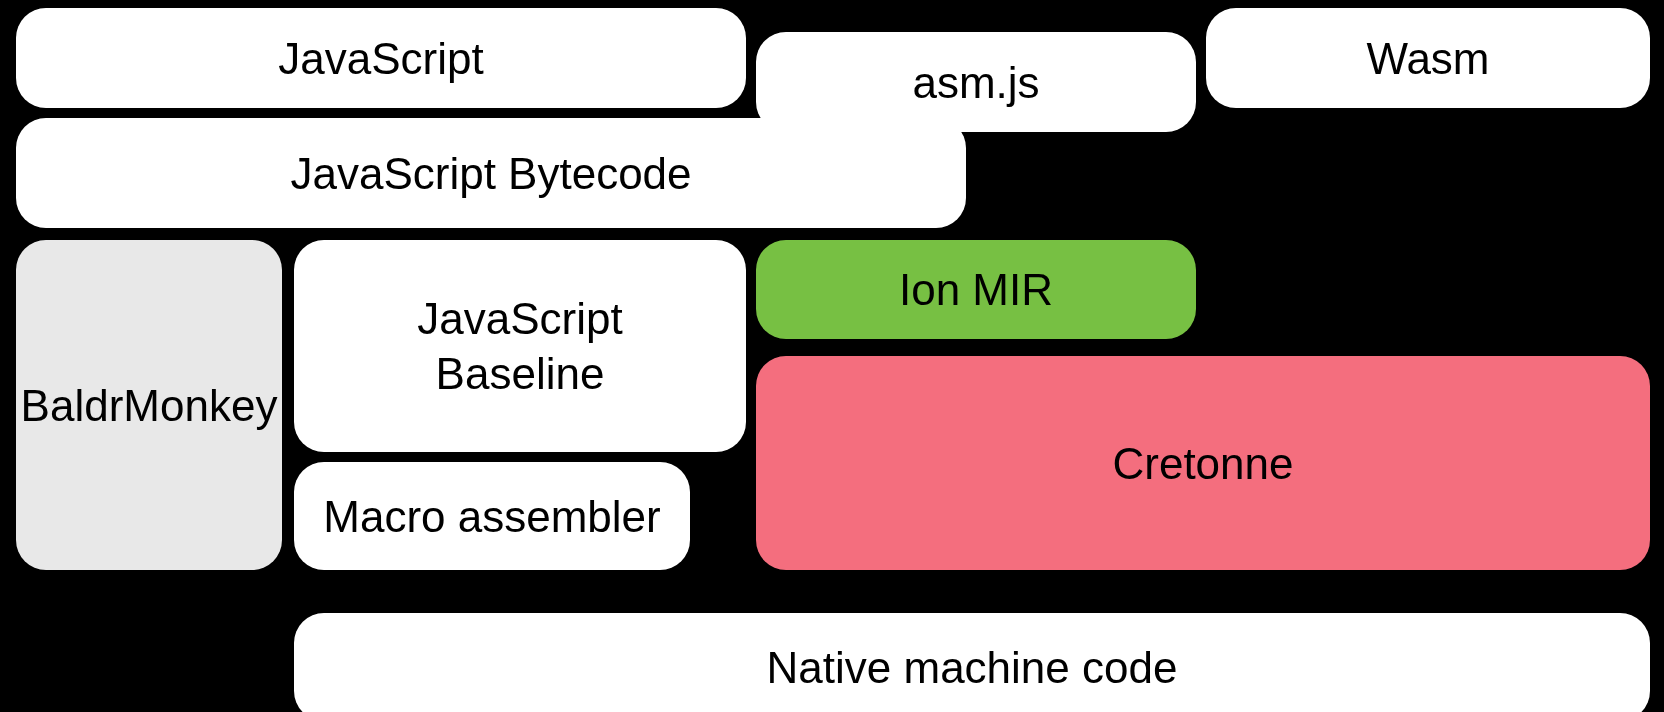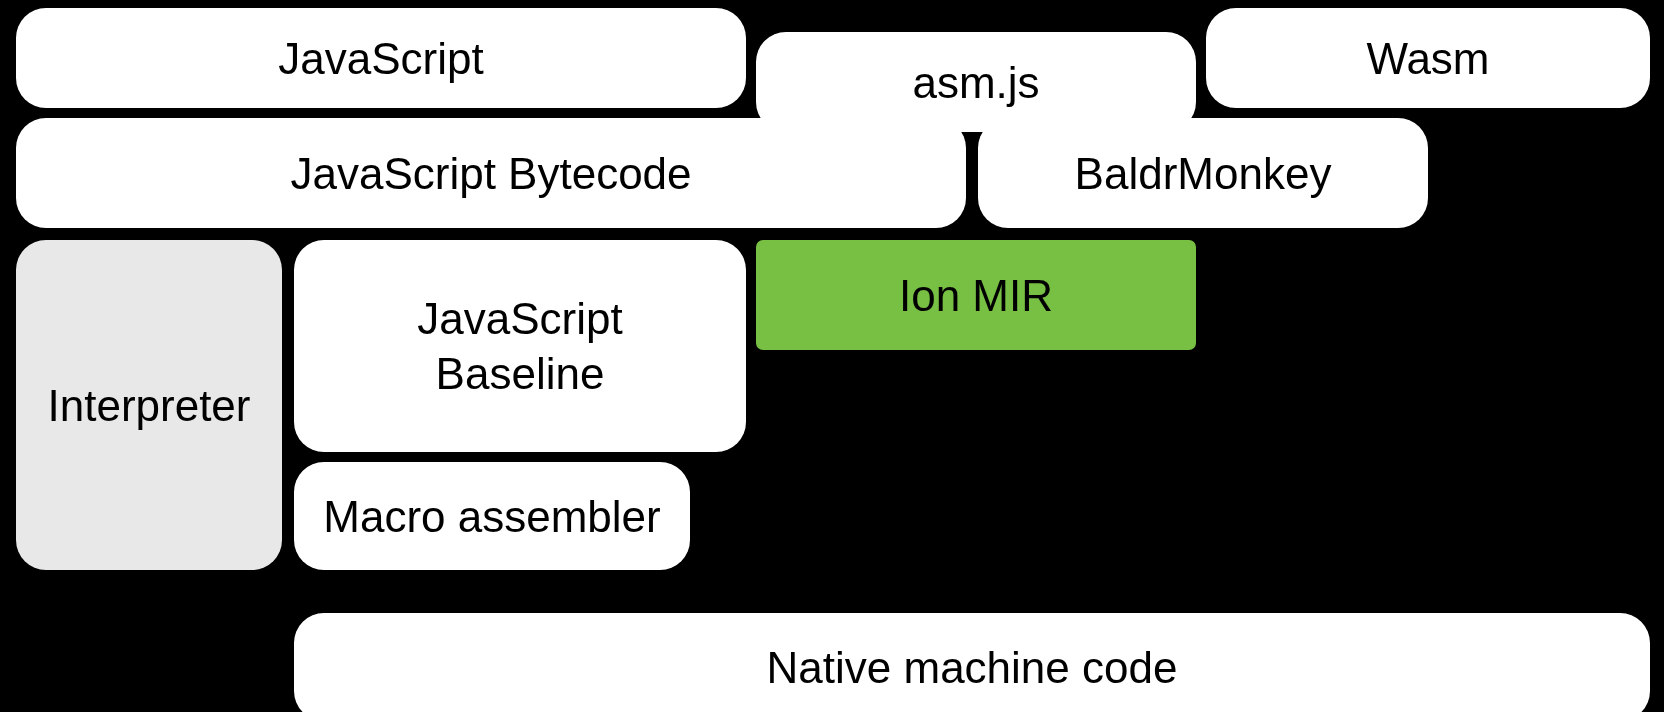--- a/index.html
+++ b/index.html
@@ -42,21 +42,21 @@
   #box-wasm            { left: 1206px; top: 8px;   width: 444px;  height: 100px; }
 
   
   #box-js-bytecode     { left: 16px;   top: 118px; width: 950px;  height: 110px; }
   #box-baldrmonkey     { left: 978px;  top: 118px; width: 450px;  height: 110px; }
 
   
   #box-interpreter     { left: 16px;   top: 240px; width: 266px;  height: 330px; background: #e8e8e8; }
   #box-js-baseline     { left: 294px;  top: 240px; width: 452px;  height: 212px; }
   #box-js-baseline span { max-width: 300px; }
-  #box-ion-mir         { left: 756px;  top: 240px; width: 440px;  height: 110px; background: #77c043; border-radius: 7px; }
+  #box-ion-mir         { left: 756px;  top: 240px; width: 440px;  height: 99px; background: #77c043; }
   #box-cretonne        { left: 756px;  top: 356px; width: 894px;  height: 214px; background: #f46e7e; }
   #box-macro-assembler { left: 294px;  top: 462px; width: 396px;  height: 108px; }
 
   
   #box-native-code     { left: 294px;  top: 613px; width: 1356px; height: 108px; }
 </style>
 </head>
 <body>
 
 <div class="diagram">
@@ -70,36 +70,36 @@
   </div>
 
   <div class="box" id="box-wasm" style="background-color: rgb(255, 255, 255); justify-content: center;">
     <span>Wasm</span>
   </div>
 
   <div class="box" id="box-js-bytecode" style="background-color: rgb(255, 255, 255); text-align: center;">
     <span>JavaScript Bytecode</span>
   </div>
 
-  <div class="box" id="box-baldrmonkey" style="background-color: rgb(255, 255, 255);">
-    <span>BaldrMonkey</span>
-  </div>
 
   <div class="box" id="box-interpreter" style="background-color: rgb(232, 232, 232);">
-    <span>Interpreter</span>
+    <span>BaldrMonkey</span>
   </div>
 
   <div class="box" id="box-js-baseline" style="background-color: rgb(255, 255, 255);">
     <span>JavaScript Baseline</span>
   </div>
 
   <div class="box" id="box-ion-mir" style="background-color: rgb(119, 192, 67);">
     <span>Ion MIR</span>
   </div>
 
+  <div class="box" id="box-cretonne" style="background-color: rgb(244, 110, 126);">
+    <span>Cretonne</span>
+  </div>
 
   <div class="box" id="box-macro-assembler" style="background-color: rgb(255, 255, 255);">
     <span>Macro assembler</span>
   </div>
 
   <div class="box" id="box-native-code" style="background-color: rgb(255, 255, 255);">
     <span>Native machine code</span>
   </div>
 
 </div>

